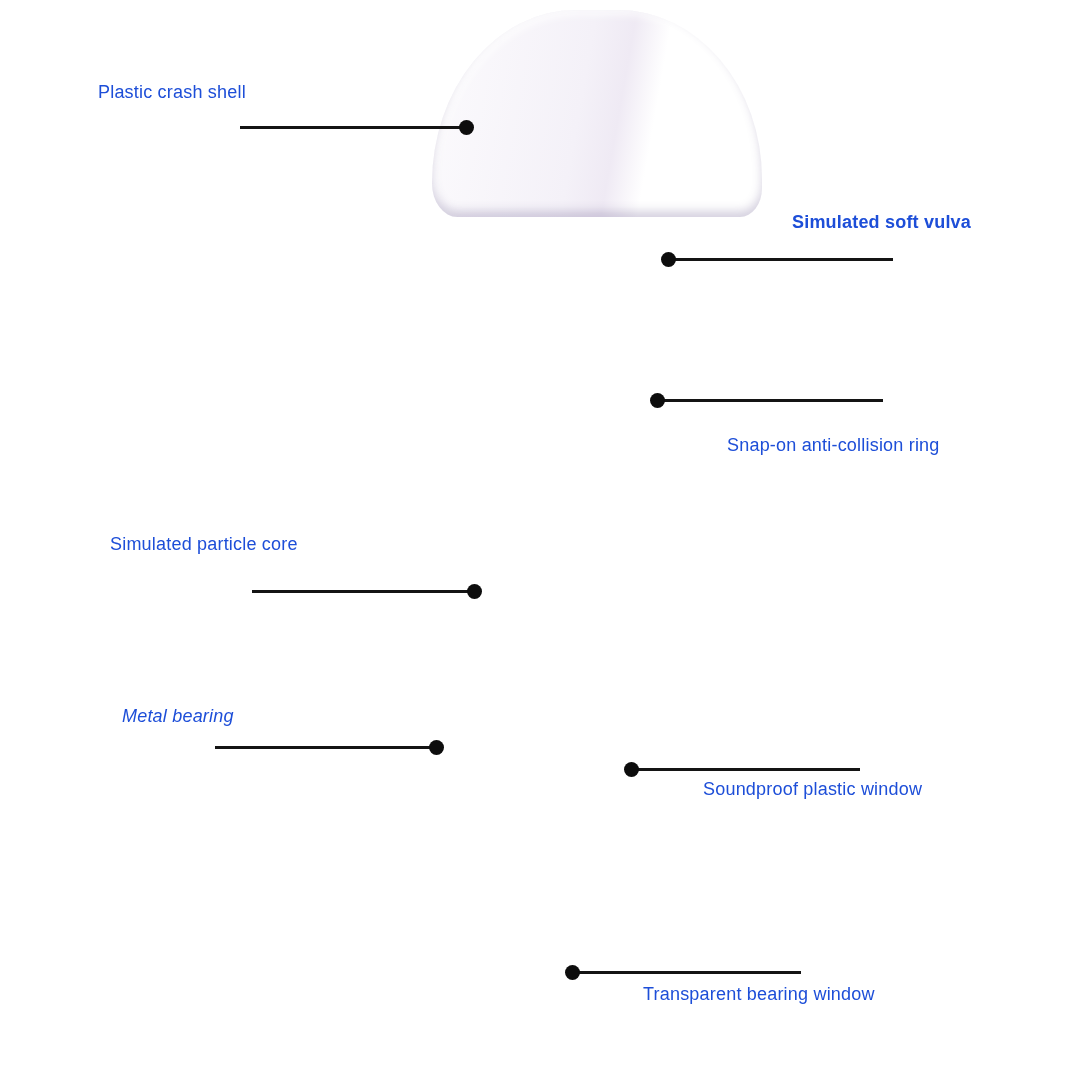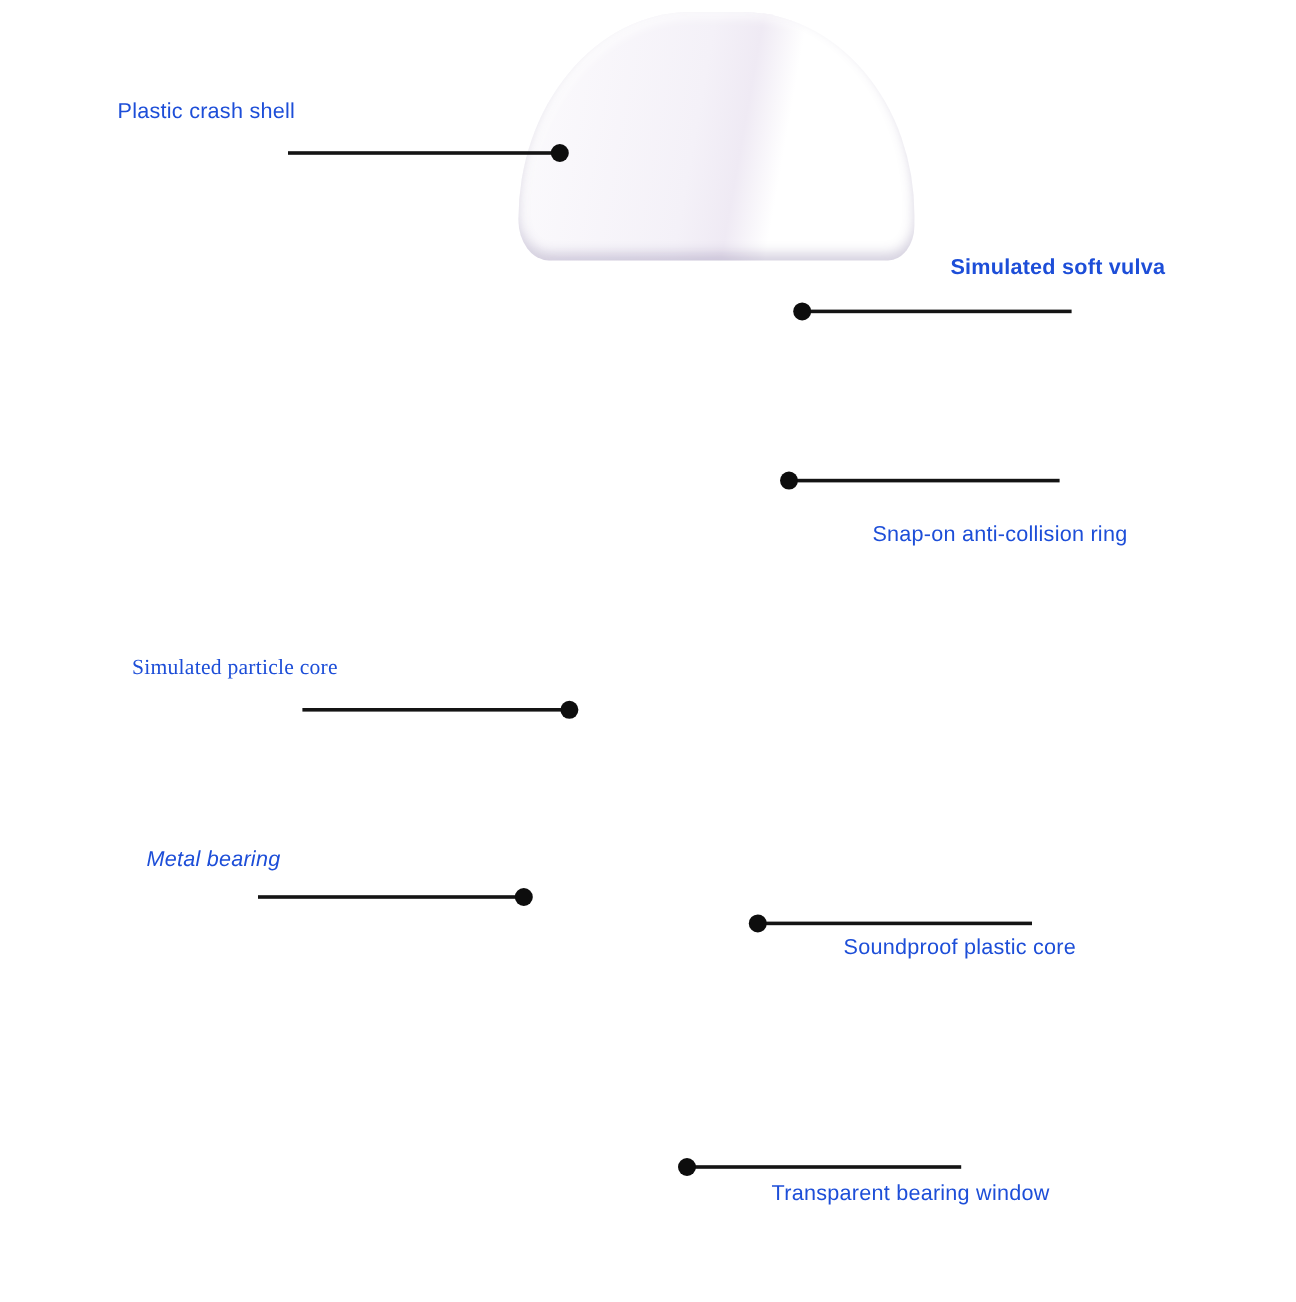--- a/index.html
+++ b/index.html
@@ -212,29 +212,29 @@
   <div class="dot" style="left:459px;top:120px;"></div>
 
   <div class="label" style="left:792px;top:212px;font-weight:bold;">Simulated soft vulva</div>
   <div class="lead" style="left:668px;top:258px;width:225px;"></div>
   <div class="dot" style="left:661px;top:252px;"></div>
 
   <div class="label" style="left:727px;top:417px;margin-top:18px;">Snap-on anti-collision ring</div>
   <div class="lead" style="left:657px;top:399px;width:226px;"></div>
   <div class="dot" style="left:650px;top:393px;"></div>
 
-  <div class="label" style="left:110px;top:546px;font-family:Liberation Serif, serif;">Simulated particle core</div>
+  <div class="label" style="left:110px;top:534px;">Simulated particle core</div>
   <div class="lead" style="left:252px;top:590px;width:224px;"></div>
   <div class="dot" style="left:467px;top:584px;"></div>
 
   <div class="label" style="left:122px;top:706px;font-style:italic;">Metal bearing</div>
   <div class="lead" style="left:215px;top:746px;width:222px;"></div>
   <div class="dot" style="left:429px;top:740px;"></div>
 
-  <div class="label" style="left:703px;top:779px;">Soundproof plastic core</div>
+  <div class="label" style="left:703px;top:779px;">Soundproof plastic window</div>
   <div class="lead" style="left:632px;top:768px;width:228px;"></div>
   <div class="dot" style="left:624px;top:762px;"></div>
 
   <div class="label" style="left:643px;top:984px;">Transparent bearing window</div>
   <div class="lead" style="left:573px;top:971px;width:228px;"></div>
   <div class="dot" style="left:565px;top:965px;"></div>
 
 </div>
 
 </body></html>

